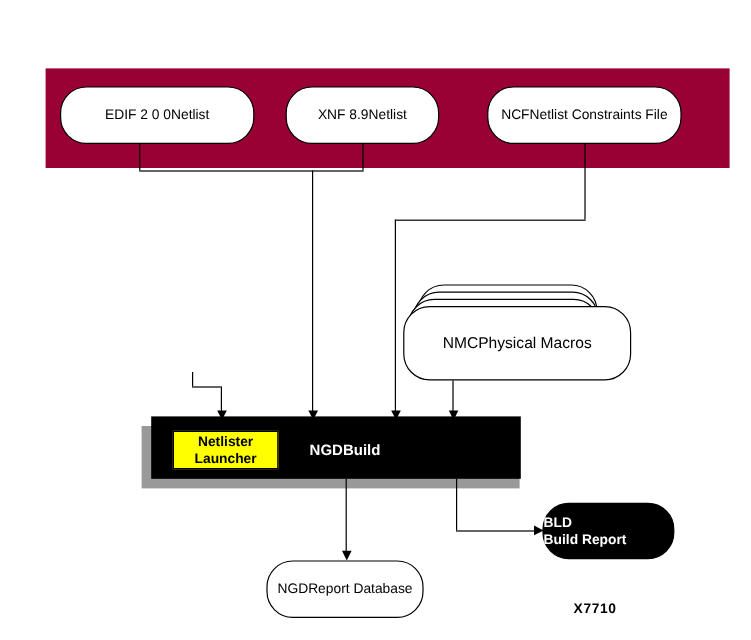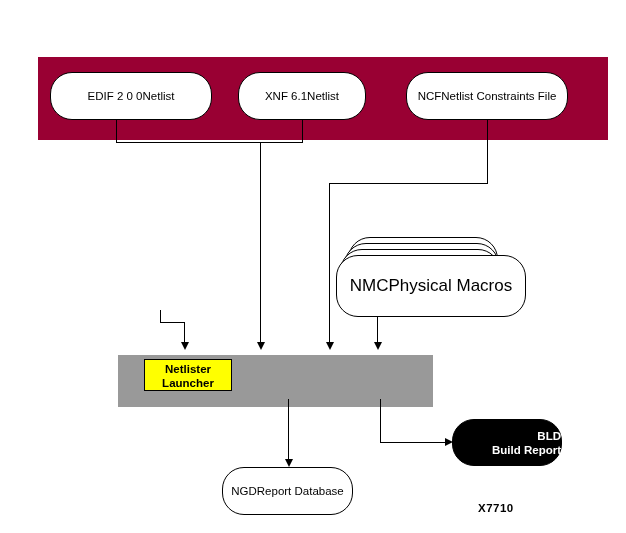--- a/index.html
+++ b/index.html
@@ -41,21 +41,21 @@
 
   
   .node-black {
     position: absolute;
     background: #000000;
     border: 1px solid #000000;
     border-radius: 22px;
     box-sizing: border-box;
     display: flex;
     flex-direction: column;
-    align-items: flex-end;
+    align-items: flex-start;
     justify-content: center;
     text-align: center;
     font-size: 11.5px;
     line-height: 14px;
     color: #ffffff;
     font-weight: bold;
   }
 
   
   .stack-layer {
@@ -139,21 +139,21 @@
 <div id="canvas">
 
   <div class="band" style="left:38px; top:57px; width:570px; height:83px;"></div>
 
   <div class="node" style="left:50px; top:72px; width:162px; height:48px;">
     <span class="l1">EDIF 2 0 0</span>
     <span class="l2">Netlist</span>
   </div>
 
   <div class="node" style="left:238px; top:72px; width:128px; height:48px;">
-    <span class="l1">XNF 6.1</span>
+    <span class="l1">XNF 8.9</span>
     <span class="l2">Netlist</span>
   </div>
 
   <div class="node" style="left:406px; top:72px; width:162px; height:48px;">
     <span class="l1">NCF</span>
     <span class="l2">Netlist Constraints File</span>
   </div>
 
   <div class="ln ln-v" style="left:116px; top:120px; height:22px;"></div>
   <div class="ln ln-v" style="left:302px; top:120px; height:22px;"></div>
@@ -167,28 +167,31 @@
   <div class="arrow-down" style="left:326px; top:342px;"></div>
 
   <div class="ln ln-v" style="left:160px; top:310px; height:12px;"></div>
   <div class="ln ln-h" style="left:160px; top:322px; width:24px;"></div>
   <div class="ln ln-v" style="left:184px; top:322px; height:22px;"></div>
   <div class="arrow-down" style="left:181px; top:342px;"></div>
 
   <div class="stack-layer" style="left:348px; top:237px; width:150px; height:50px;"></div>
   <div class="stack-layer" style="left:344px; top:243px; width:155px; height:52px;"></div>
   <div class="stack-layer" style="left:340px; top:249px; width:160px; height:54px;"></div>
-  <div class="node" style="left:336px; top:255px; width:190px; height:62px; font-size:17px;">
+  <div class="node" style="left:336px; top:255px; width:190px; height:62px; font-size:13px;">
     <span class="l1">NMC</span>
     <span class="l2">Physical Macros</span>
   </div>
   <div class="ln ln-v" style="left:377px; top:317px; height:27px;"></div>
   <div class="arrow-down" style="left:374px; top:342px;"></div>
 
   <div class="shadow" style="left:118px; top:355px; width:315px; height:52px;"></div>
+  <div class="blackbox" style="left:126px; top:347px; width:308px; height:52px;">
+    <span class="title">NGDBuild</span>
+  </div>
   <div class="yellowbox" style="left:144px; top:359px; width:88px; height:32px;">
     <span>Netlister</span>
     <span>Launcher</span>
   </div>
 
   <div class="ln ln-v" style="left:288px; top:399px; height:62px;"></div>
   <div class="arrow-down" style="left:285px; top:459px;"></div>
   <div class="node" style="left:222px; top:467px; width:131px; height:48px;">
     <span class="l1">NGD</span>
     <span class="l2">Report Database</span>

